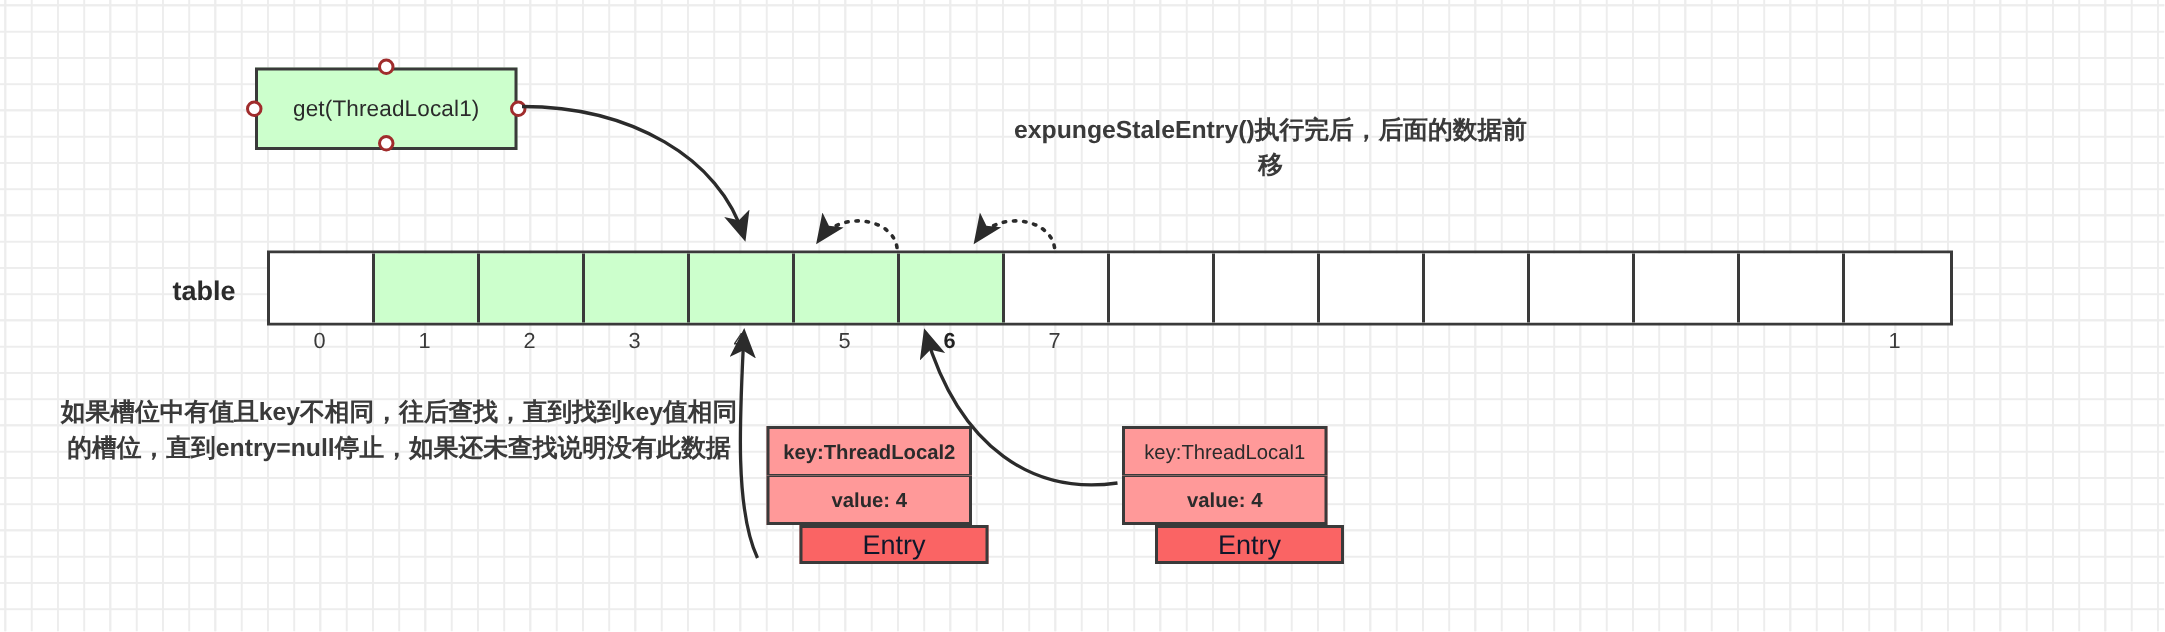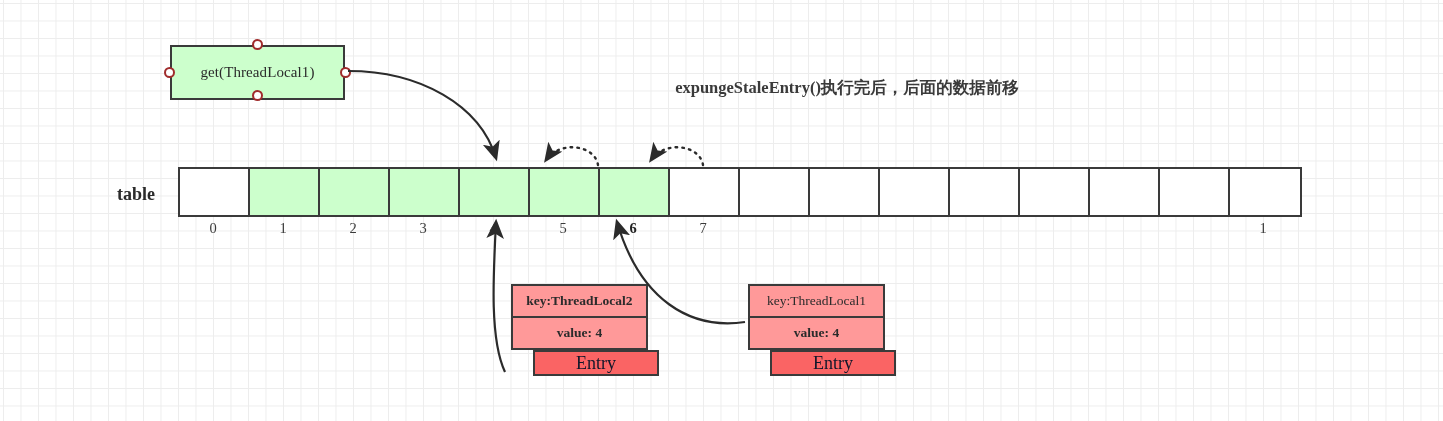--- a/index.html
+++ b/index.html
@@ -13,21 +13,21 @@
     height: 421px;
     overflow: hidden;
     background-color: #ffffff;
     background-image:
       linear-gradient(to right, #ededed 1px, transparent 1px),
       linear-gradient(to bottom, #ededed 1px, transparent 1px),
       linear-gradient(to right, #e3e3e3 1px, transparent 1px),
       linear-gradient(to bottom, #e3e3e3 1px, transparent 1px);
     background-size: 17.5px 17.5px, 17.5px 17.5px, 70px 70px, 70px 70px;
     background-position: 3px 3px, 3px 3px, 3px 3px, 3px 3px;
-    font-family: Liberation Serif, serif;
+    font-family: Liberation Sans, sans-serif;
   }
 
   .abs { position: absolute; }
 
   
   #call-box {
     left: 170px; top: 45px;
     width: 175px; height: 55px;
     background: #CCFFCC;
     border: 2px solid #3a3a3a;
@@ -194,20 +194,21 @@
       <div class="idx blank"></div>
       <div class="idx blank"></div>
       <div class="idx blank"></div>
       <div class="idx blank"></div>
       <div class="idx blank"></div>
       <div class="idx blank"></div>
       <div class="idx blank"></div>
       <div class="idx">1</div>
     </div>
 
+  <div class="abs" id="note">如果槽位中有值且key不相同，往后查找，直到找到key值相同的槽位，直到entry=null停止，如果还未查找说明没有此数据</div>
 
   <div class="abs entry-box" id="entry-1">
     <div class="entry-row key bold">key:ThreadLocal2</div>
     <div class="entry-row value bold">value: 4</div>
     <div class="entry-foot">Entry</div>
   </div>
 
   <div class="abs entry-box" id="entry-2">
     <div class="entry-row key">key:ThreadLocal1</div>
     <div class="entry-row value bold">value: 4</div>

